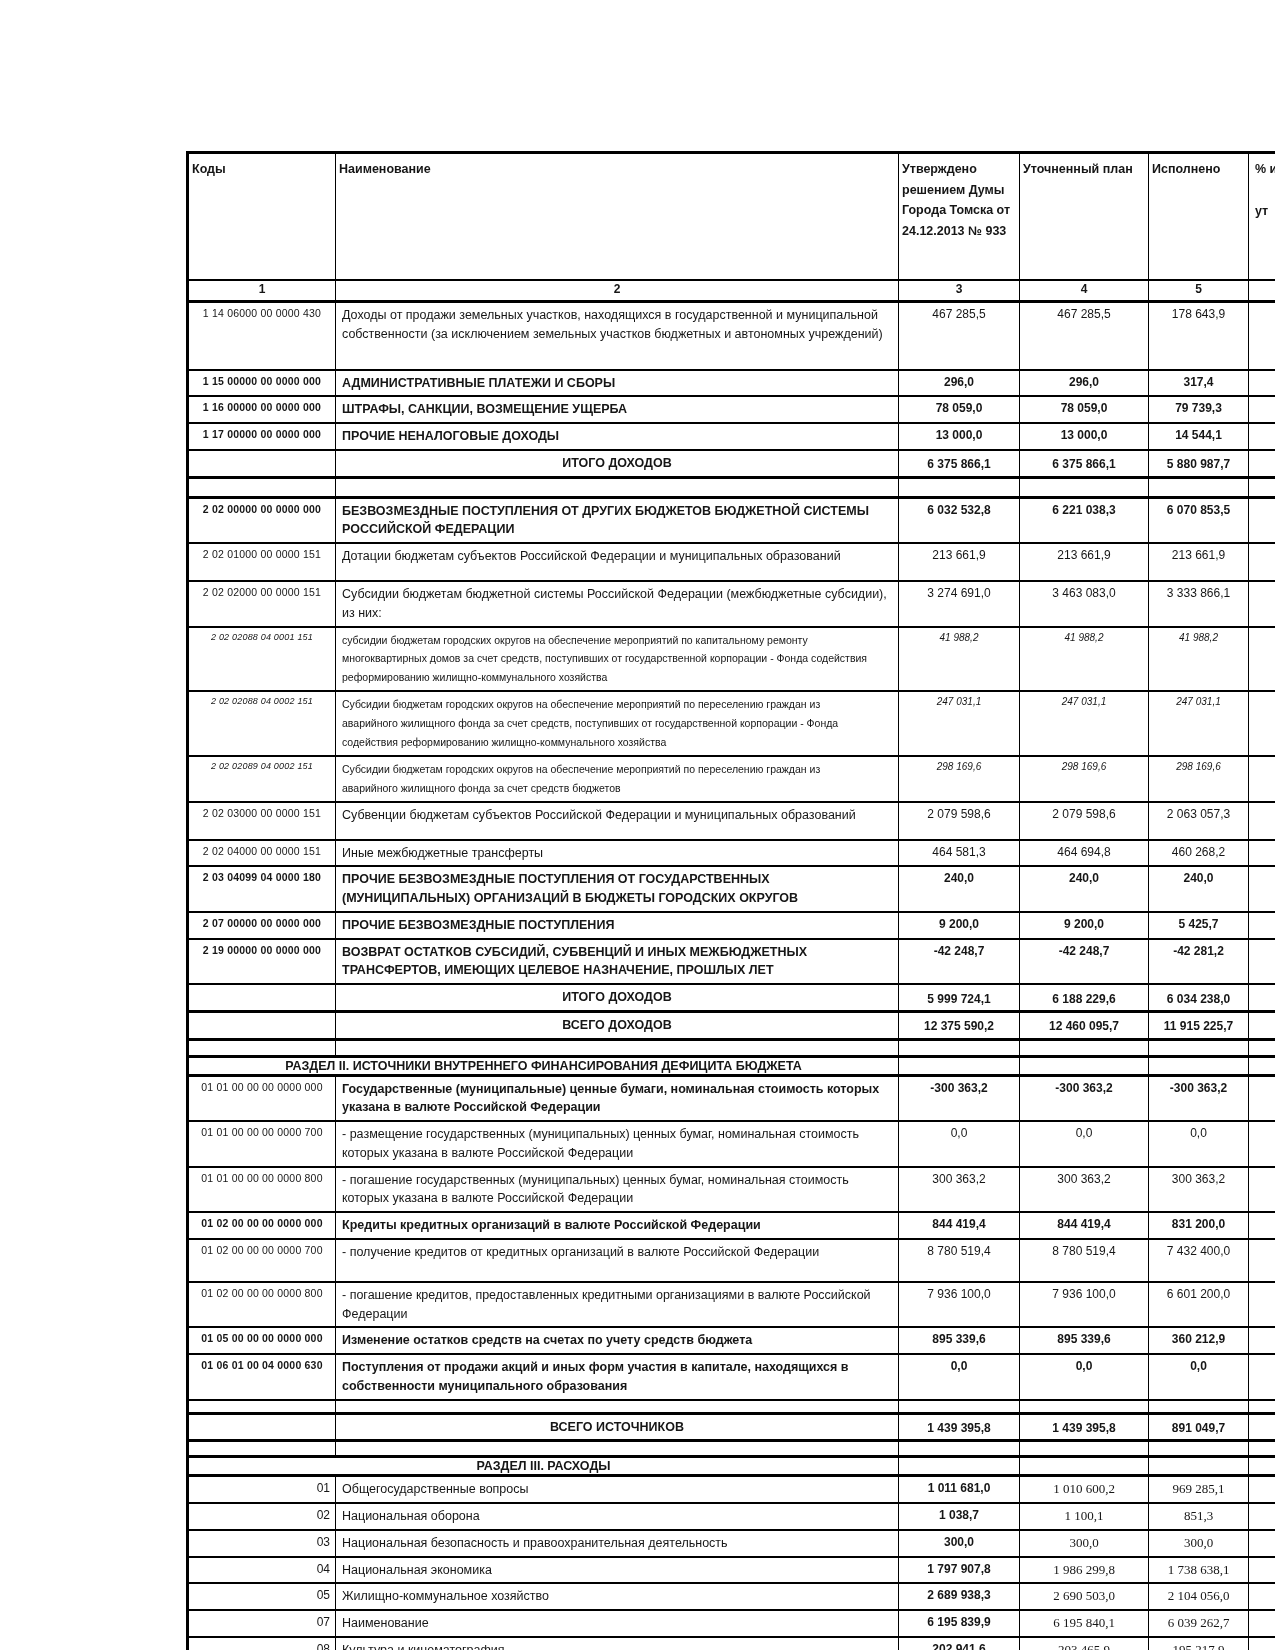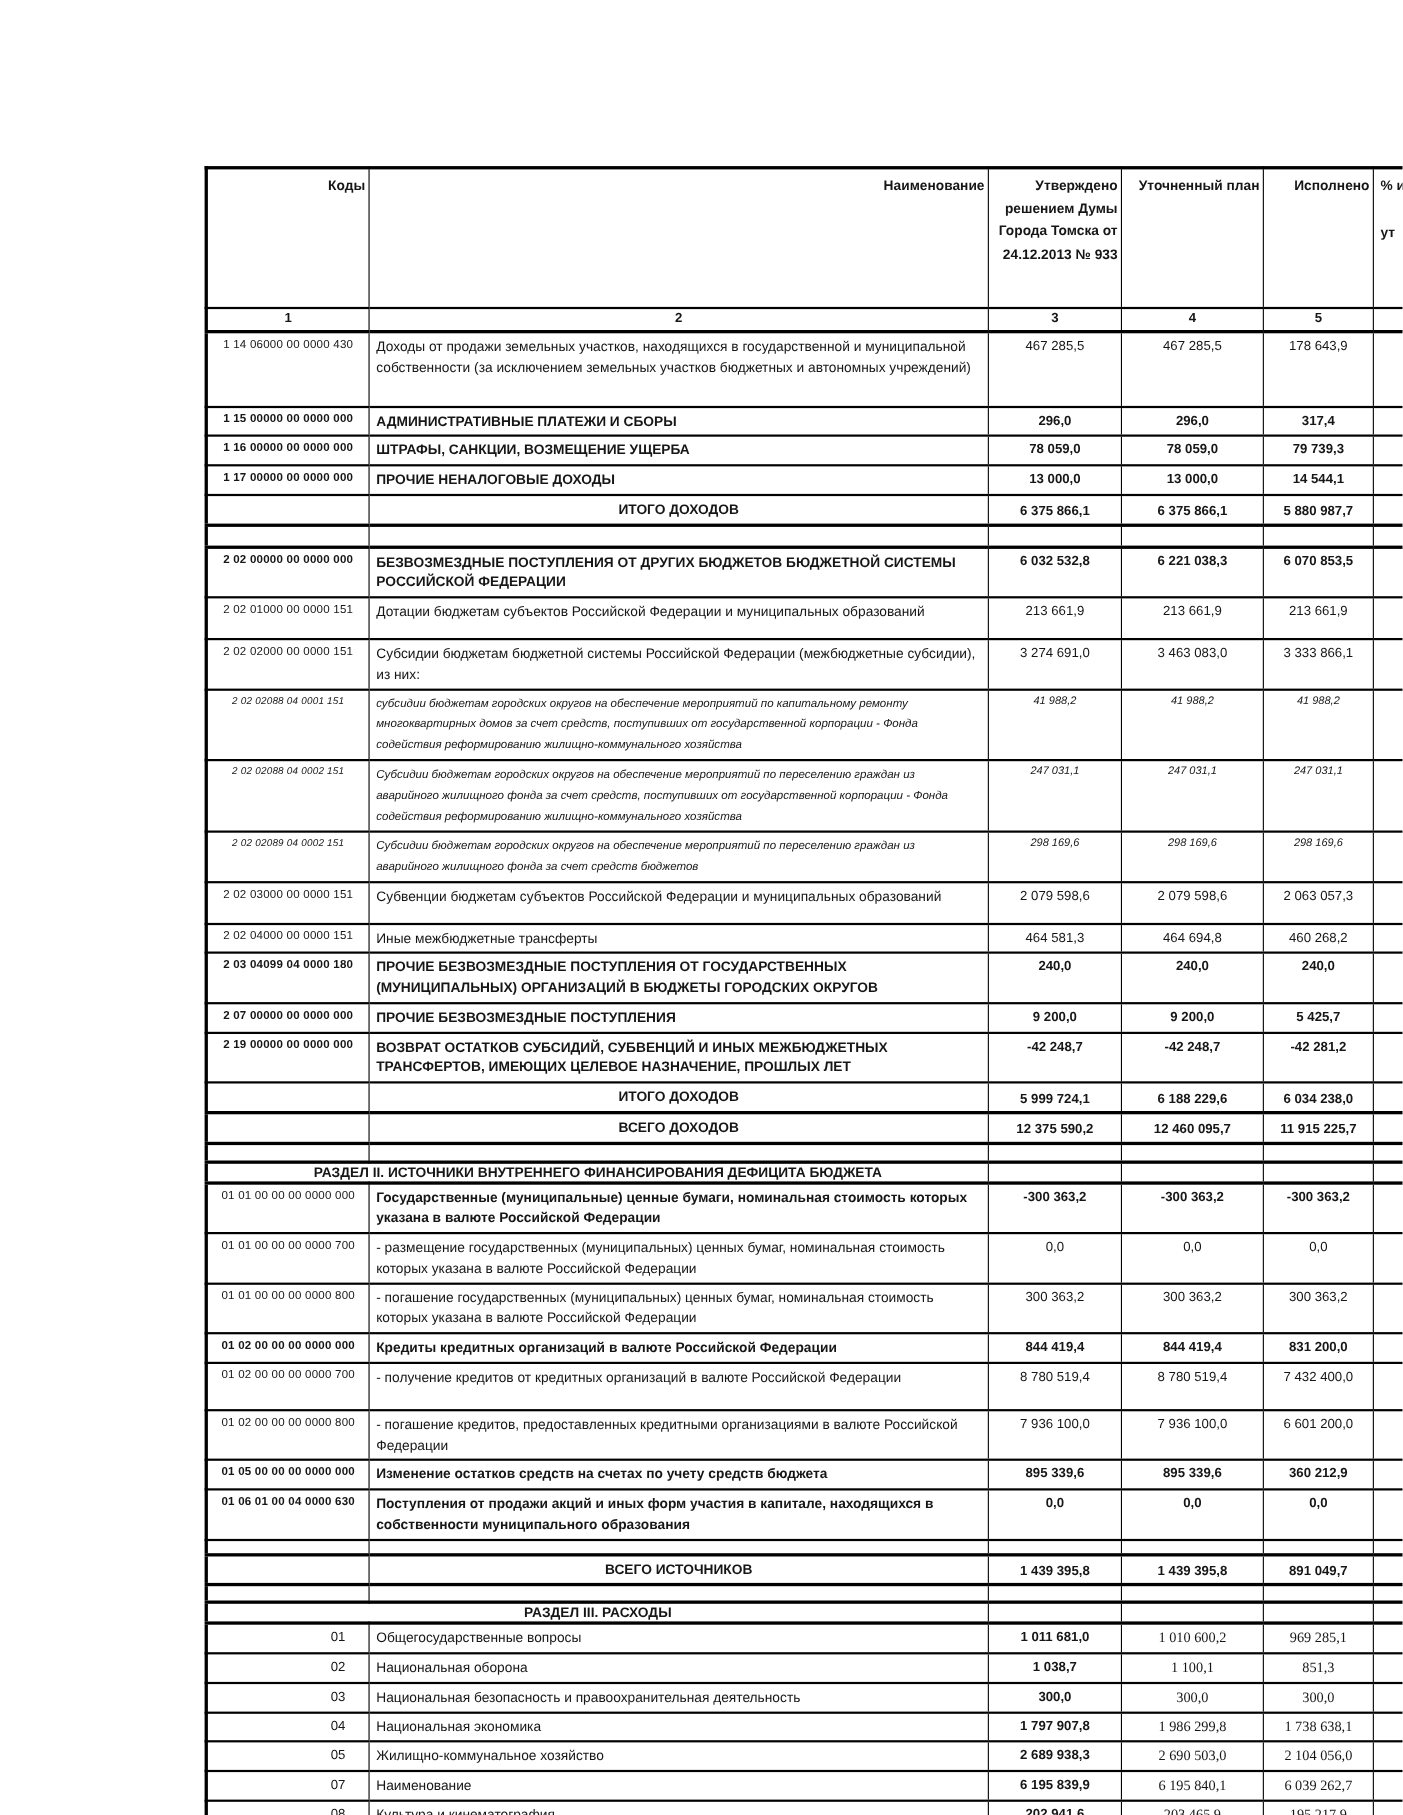--- a/index.html
+++ b/index.html
@@ -10,40 +10,40 @@
   }
   .sheet{position:absolute;left:186px;top:151px;}
   table{border-collapse:collapse;table-layout:fixed;width:1121px;border:3px solid #000;}
   td{
     border:1px solid #000;border-top-width:2px;border-bottom-width:2px;
     vertical-align:top;overflow:hidden;padding:2px 3px;word-wrap:break-word;
   }
   tr.ht>td{border-top-width:3px;}
   tr.hb>td{border-bottom-width:3px;}
   
-  .hdr td{font-weight:700;text-align:right;font-size:12.5px;line-height:1.65;padding-top:5px;vertical-align:top;}
+  .hdr td{font-weight:700;text-align:left;font-size:12.5px;line-height:1.65;padding-top:5px;vertical-align:top;}
   .hdr td.pctc{text-align:left;padding-left:6px;}
   .pctc .sp{height:21px;}
   .nums td{font-weight:700;text-align:center;font-size:12px;padding:1px 2px;}
   
   .code{font-size:10.5px;text-align:center;white-space:nowrap;padding-top:4px;letter-spacing:0.2px;}
   .name{font-size:12.5px;line-height:1.5;padding:3px 6px;}
   .val{font-size:12px;text-align:center;padding-top:4px;}
   .pct{padding:0;}
   tr.bold .code,tr.bold .name,tr.bold .val{font-weight:700;}
   tr.nb .name,tr.nb .val{font-weight:700;}
   tr.it .code{font-size:9px;font-style:italic;}
-  tr.it .name{font-size:10.5px;font-style:italic;line-height:1.8;padding-right:30px;}
+  tr.it .name{font-size:10.5px;line-height:1.8;padding-right:30px;}
   tr.it .val{font-size:10px;font-style:italic;}
   tr.tot td{vertical-align:middle;}
   tr.tot .name{text-align:center;font-weight:700;}
   tr.tot .val{font-weight:700;}
   tr.sec td{vertical-align:middle;}
   tr.sec .secname{font-weight:700;text-align:center;font-size:12.5px;padding:1px 4px;}
-  tr.cr .code{font-size:12px;text-align:right;padding-right:21px;letter-spacing:0;}
+  tr.cr .code{font-size:12px;text-align:right;padding-right:5px;letter-spacing:0;}
   tr.s45 .v1{font-weight:700;}
   tr.s45 .v2,tr.s45 .v3{font-family:Liberation Serif, serif;font-size:13px;font-weight:400;}
   tr.emp td{padding:0;}
 </style>
 </head>
 <body>
 
 <div class="sheet">
   <table>
     <colgroup>

